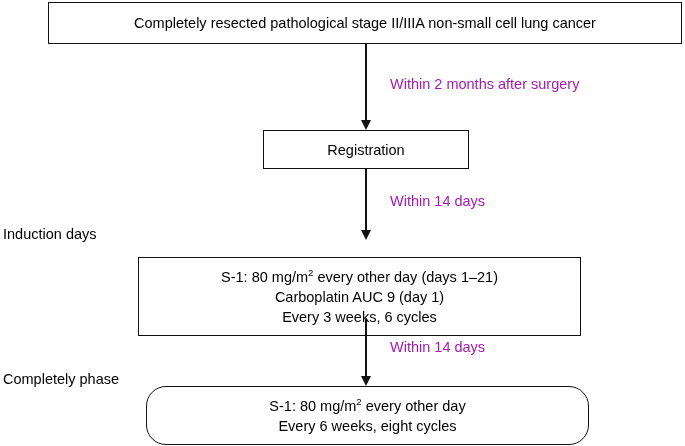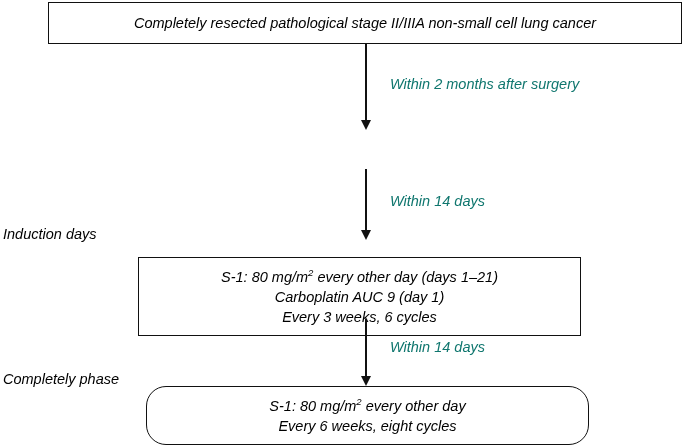--- a/index.html
+++ b/index.html
@@ -10,21 +10,20 @@
   body {
     font-family: "Liberation Sans", sans-serif;
     color: #000000;
   }
   #flowchart {
     position: relative;
     width: 685px;
     height: 446px;
     background: #ffffff;
     overflow: hidden;
-    font-style: italic;
   }
 
   
   .node {
     position: absolute;
     box-sizing: border-box;
     border: 1.4px solid #111111;
     background: #ffffff;
     display: flex;
     flex-direction: column;
@@ -97,21 +96,21 @@
   .conn-1 { left: 358px; top: 44px; height: 86px; }
   .conn-2 { left: 358px; top: 169px; height: 71px; }
   .conn-3 { left: 358px; top: 319px; height: 67px; }
 
   
   .edge-label {
     position: absolute;
     font-size: 14.5px;
     line-height: 18px;
     white-space: nowrap;
-    color: #0f766e;
+    color: #a21caf;
   }
   .lbl-1 { left: 390px; top: 75px; }
   .lbl-2 { left: 390px; top: 192px; }
   .lbl-3 { left: 390px; top: 338px; }
 
   
   .phase-label {
     position: absolute;
     font-size: 14.5px;
     line-height: 18px;
@@ -135,20 +134,23 @@
   <div class="node node-eligibility">
     <span class="line">Completely resected pathological stage II/IIIA non-small cell lung cancer</span>
   </div>
 
   <div class="connector conn-1">
     <span class="stem"></span>
     <span class="head"></span>
   </div>
   <div class="edge-label lbl-1">Within 2 months after surgery</div>
 
+  <div class="node node-registration">
+    <span class="line">Registration</span>
+  </div>
 
   <div class="connector conn-2">
     <span class="stem"></span>
     <span class="head"></span>
   </div>
   <div class="edge-label lbl-2">Within 14 days</div>
 
   <div class="phase-label phase-induction">Induction days</div>
 
   <div class="node node-induction">

